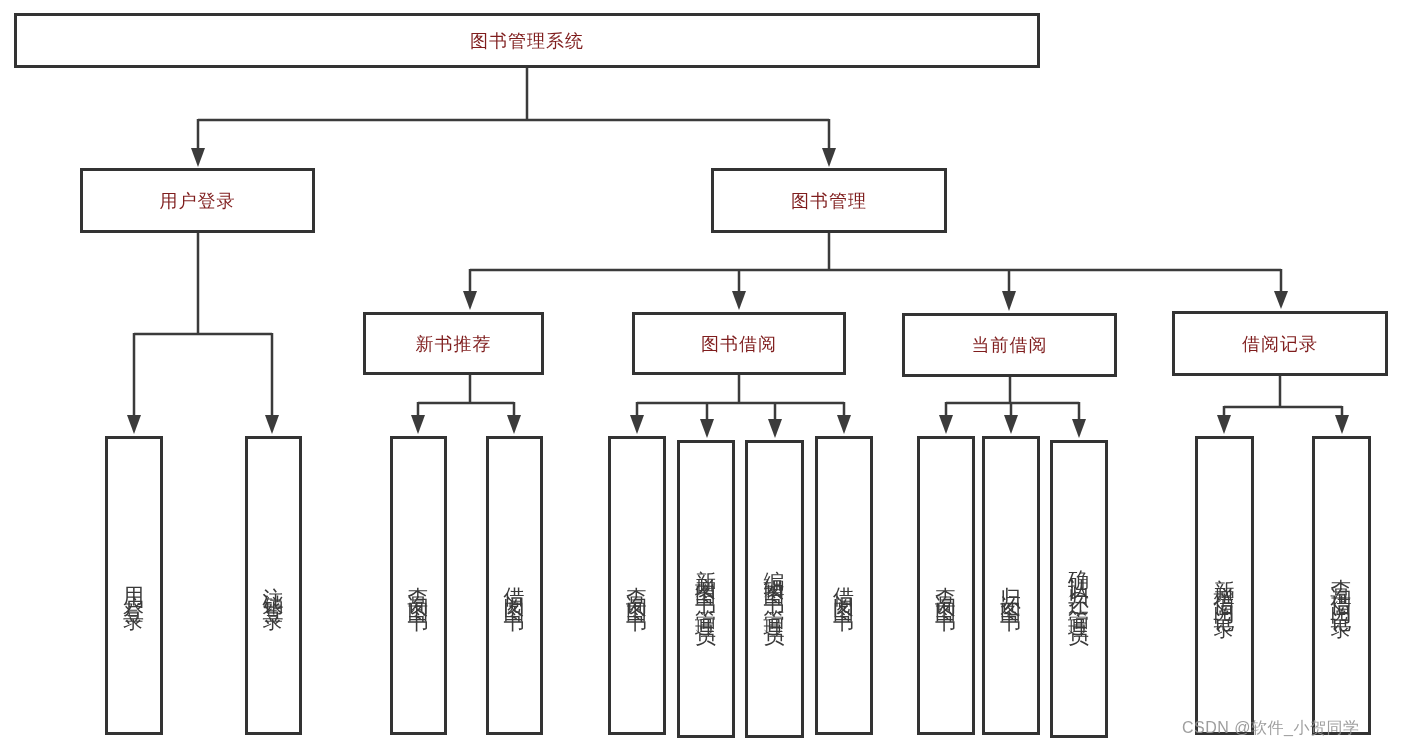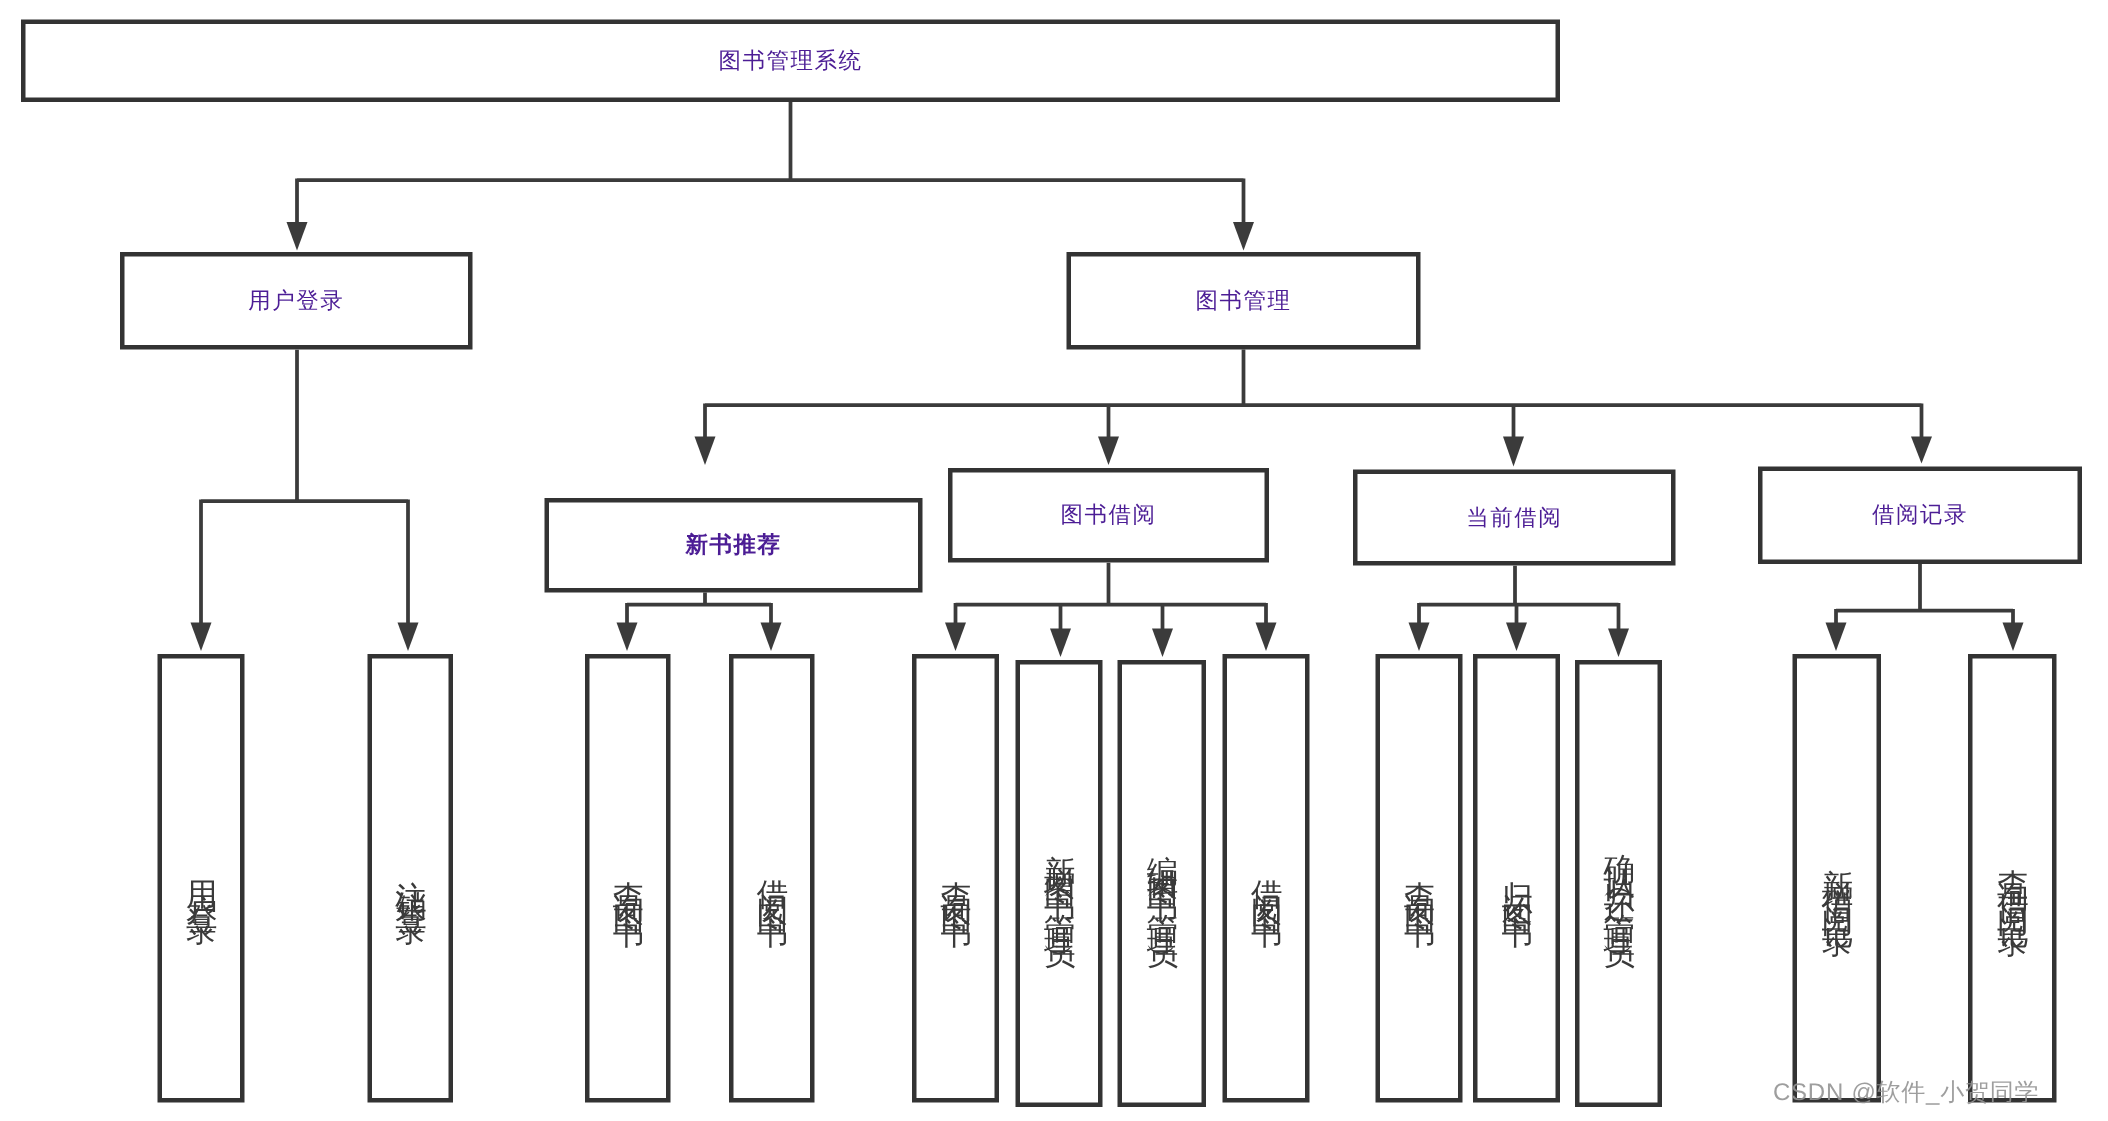--- a/index.html
+++ b/index.html
@@ -26,38 +26,38 @@
     box-sizing: border-box;
     border: 3px solid #333333;
     background: #ffffff;
     display: flex;
     align-items: center;
     justify-content: center;
     z-index: 2;
     color: #3a3a3a;
   }
   .hlabel {
-    font-size: 15px;
+    font-size: 18px;
     letter-spacing: 1px;
     white-space: nowrap;
-    color: #4c1d95;
+    color: #7f1d1d;
   }
   .vbox .vlabel {
     writing-mode: vertical-rl;
     text-orientation: mixed;
     font-size: 21px;
     letter-spacing: 8px;
     line-height: 1;
     color: #3a3a3a;
   }
   
   #box-root        { left: 14px;   top: 13px;  width: 1026px; height: 55px; }
   #box-user-login  { left: 80px;   top: 168px; width: 235px;  height: 65px; }
   #box-book-mgmt   { left: 711px;  top: 168px; width: 236px;  height: 65px; align-items: center; }
-  #box-new-book    { left: 363px;  top: 332px; width: 252px;  height: 63px; font-weight: bold; }
+  #box-new-book    { left: 363px;  top: 312px; width: 181px;  height: 63px; }
   #box-book-borrow { left: 632px;  top: 312px; width: 214px;  height: 63px; }
   #box-current     { left: 902px;  top: 313px; width: 215px;  height: 64px; }
   #box-records     { left: 1172px; top: 311px; width: 216px;  height: 65px; }
 
   #leaf-login      { left: 105px;  top: 436px; width: 58px; height: 299px; }
   #leaf-logout     { left: 245px;  top: 436px; width: 57px; height: 299px; }
   #leaf-nb-query   { left: 390px;  top: 436px; width: 57px; height: 299px; }
   #leaf-nb-borrow  { left: 486px;  top: 436px; width: 57px; height: 299px; }
   #leaf-bb-query   { left: 608px;  top: 436px; width: 58px; height: 299px; }
   #leaf-bb-add     { left: 677px;  top: 440px; width: 58px; height: 298px; }

